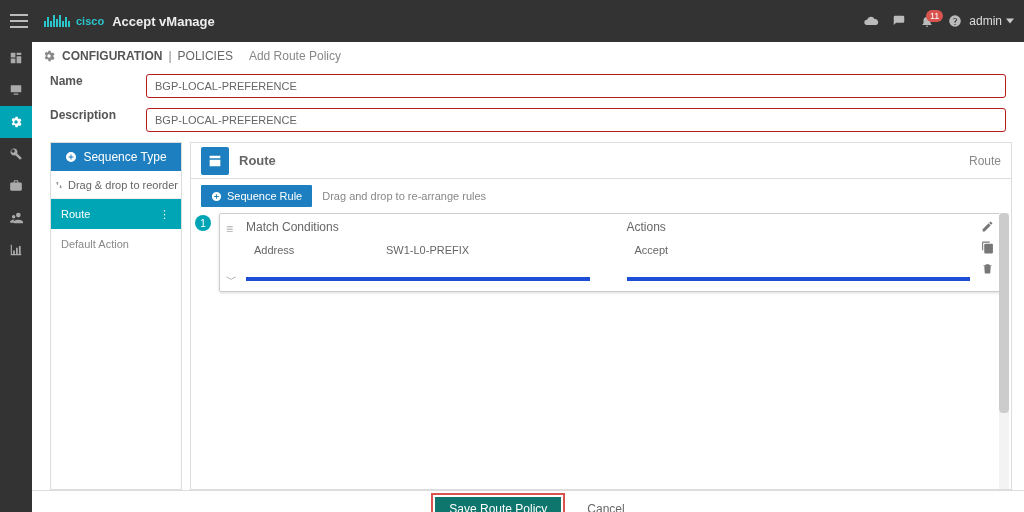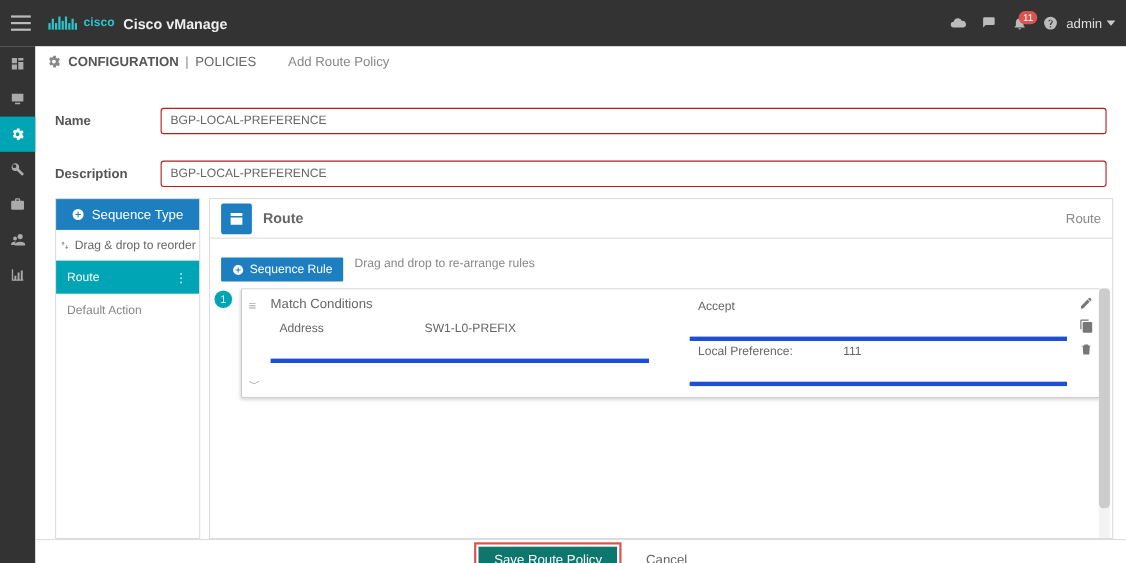--- a/index.html
+++ b/index.html
@@ -23,44 +23,44 @@
   .nav-item.active { background: #00a5b5; }
   .nav-item svg { fill: #aaa; }
   .nav-item.active svg { fill: #fff; }
 
   .content { flex: 1; display: flex; flex-direction: column; }
   .breadcrumb { height: 28px; display: flex; align-items: center; padding: 0 10px; font-size: 12px; color: #555; gap: 6px; }
   .breadcrumb .gear { fill: #888; }
   .bc-primary { font-weight: bold; color: #555; }
   .bc-sep { color: #888; }
   .bc-sec { color: #666; }
-  .bc-tail { color: #888; margin-left: 23px; }
+  .bc-tail { color: #888; margin-left: 10px; }
 
   .form-area { padding: 4px 18px 0 18px; }
-  .form-row { display: flex; align-items: center; margin-bottom: 10px; margin-top: 24px; }
+  .form-row { display: flex; margin-bottom: 10px; }
   .form-row label { width: 96px; font-size: 12px; color: #555; font-weight: bold; }
   .form-row input { flex: 1; height: 24px; border: 1px solid #b91c1c; border-radius: 3px; padding: 0 8px; font-size: 11px; color: #666; }
 
   .workspace { display: flex; padding: 0 12px 0 18px; flex: 1; min-height: 0; }
   .seq-panel { width: 132px; border: 1px solid #ddd; display: flex; flex-direction: column; font-size: 11px; }
   .seq-btn { background: #1d7fbf; color: #fff; display: flex; align-items: center; justify-content: center; gap: 6px; height: 28px; font-size: 12px; cursor: pointer; }
   .drag-hint { height: 28px; display: flex; align-items: center; justify-content: center; gap: 4px; color: #666; font-size: 11px; border-bottom: 1px solid #eee; }
   .seq-item { height: 30px; background: #00a5b5; color: #fff; display: flex; align-items: center; padding: 0 10px; justify-content: space-between; cursor: pointer; font-size: 11px;}
   .seq-item .dots { letter-spacing: 1px; }
   .seq-sub { height: 30px; display: flex; align-items: center; padding: 0 10px; color: #888; cursor: pointer; }
 
   .rule-panel { flex: 1; margin-left: 8px; border: 1px solid #ddd; display: flex; flex-direction: column; min-height: 0;}
   .rule-header { height: 36px; border-bottom: 1px solid #ddd; display: flex; align-items: center; padding: 0 10px; gap: 10px; }
   .rule-icon { width: 28px; height: 28px; background: #1d7fbf; border-radius: 2px; display:flex; align-items:center; justify-content:center;}
   .rule-icon svg{fill:#fff;}
   .rule-title { font-weight: bold; font-size: 13px; color: #666; }
   .rule-head-spacer { flex: 1; }
   .rule-head-right { font-size: 12px; color: #888; }
   .rule-subbar { display: flex; align-items: center; gap: 10px; padding: 6px 10px; }
-  .srule-btn { background: #1d7fbf; color: #fff; height: 22px; padding: 0 10px; display: flex; align-items: center; gap: 5px; font-size: 11px; cursor: pointer; border-radius: 1px; margin-top: 11px;}
+  .srule-btn { background: #1d7fbf; color: #fff; height: 22px; padding: 0 10px; display: flex; align-items: center; gap: 5px; font-size: 11px; cursor: pointer; border-radius: 1px;}
   .srule-hint { font-size: 11px; color: #888; }
 
   .rules-body { flex: 1; overflow-y: auto; position: relative; padding: 0 10px 10px 28px; }
   .step-badge { position: absolute; left: 4px; top: 2px; width: 16px; height: 16px; background: #00a5b5; color: #fff; border-radius: 8px; font-size: 10px; display: flex; align-items: center; justify-content: center; }
   .rule-card { border: 1px solid #ccc; border-radius: 2px; box-shadow: 0 1px 3px rgba(0,0,0,.15); position: relative; padding-bottom: 10px; padding-left: 6px; padding-right: 30px;}
   .drag { position: absolute; left: 6px; top: 8px; color: #aaa; font-size: 12px; cursor: grab; }
   .cols { display: flex; gap: 37px; padding: 6px 0 0 20px;}
   .col { flex: 1; }
   .col h4 { font-size: 12px; color: #666; font-weight: normal; margin-bottom: 6px; }
   .tbl-row { display: flex; font-size: 11px; color: #666; border-bottom: 4px solid #1d4ed8; padding: 4px 0 21px;}
@@ -93,21 +93,21 @@
       <span style="height:10px"></span>
       <span style="height:6px"></span>
     <span style="height:12px"></span>
       <span style="height:8px"></span>
       <span style="height:12px"></span>
     <span style="height:6px"></span>
       <span style="height:10px"></span>
       <span style="height:6px"></span>
   </div>
   <span class="cisco-text">cisco</span>
-  <span class="app-title">Cisco vManage</span>
+  <span class="app-title">Accept vManage</span>
   <div class="top-spacer"></div>
   <div class="top-icon">
       <svg width="16" height="16" viewBox="0 0 24 24">
         <path d="M19 18H6a4 4 0 010-8 6 6 0 0111.3-1A4.5 4.5 0 0119 18z"></path>
       </svg>
     </div>
   <div class="top-icon">
       <svg width="14" height="14" viewBox="0 0 24 24">
         <path d="M19 3H5a2 2 0 00-2 2v14l4-4h12a2 2 0 002-2V5a2 2 0 00-2-2z"></path>
       </svg>
@@ -252,27 +252,24 @@
             </div>
             <div class="cols">
               <div class="col">
                 <h4>Match Conditions</h4>
                 <div class="tbl-row">
                   <span class="k">Address</span>
                   <span class="v">SW1-L0-PREFIX</span>
                 </div>
               </div>
               <div class="col">
+                <h4>Actions</h4>
                 <div class="tbl-row">
                   <span class="k">Accept</span>
                     <span class="v"></span>
-                </div>
-                <div class="tbl-row">
-                  <span class="k">Local Preference:</span>
-                  <span class="v">111</span>
                 </div>
               </div>
             </div>
             <div class="chev">﹀</div>
           </div>
           <div class="rules-scroll"></div>
           <div class="rules-thumb"></div>
         </div>
       </div>
     </div>

